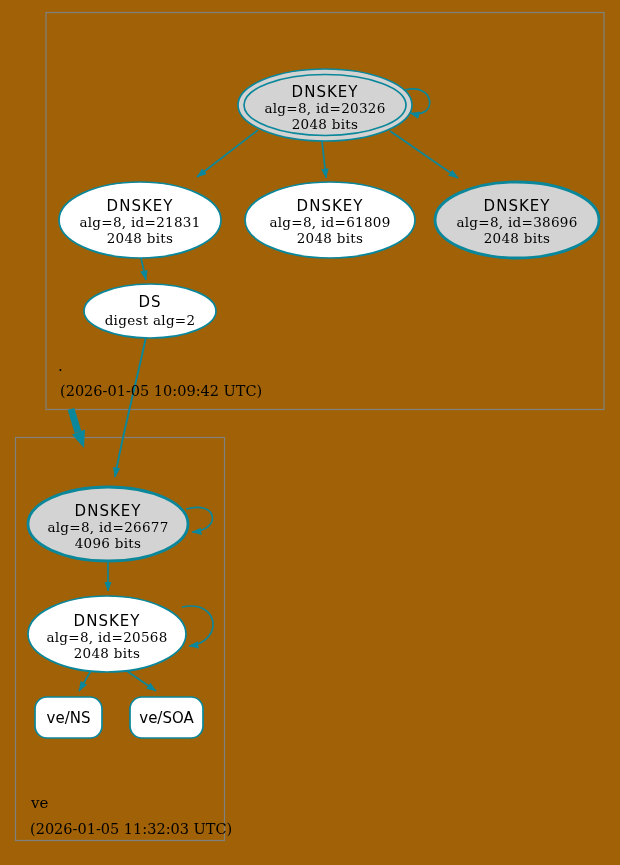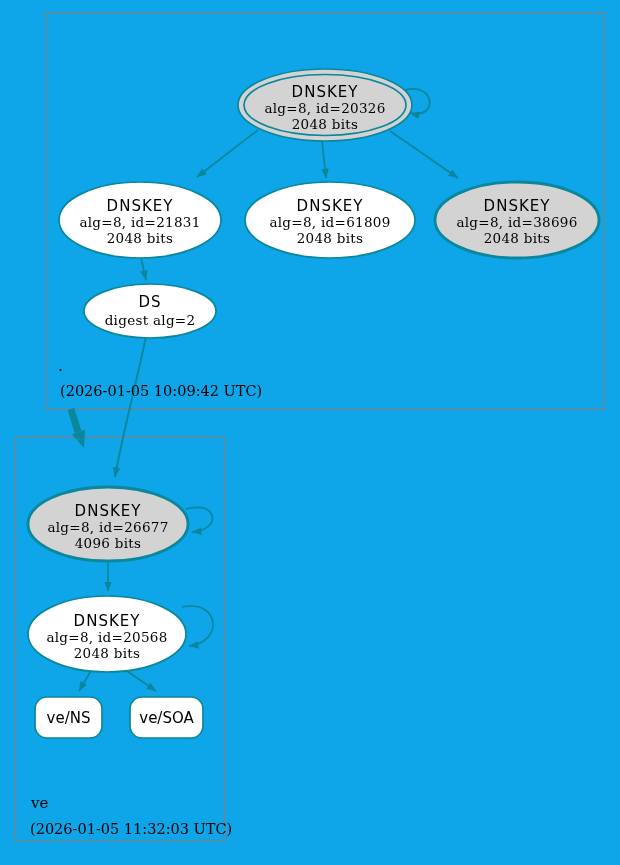--- a/index.html
+++ b/index.html
@@ -1,16 +1,16 @@
 <!DOCTYPE html>
 <html><head>
 <meta charset="utf-8">
 <style>
   html,body { margin:0; padding:0; background:#ffffff; }
-  .canvas { position:relative; width:620px; height:865px; background:#0ea5e9; }
+  .canvas { position:relative; width:620px; height:865px; background:#a16207; }
   svg { display:block; }
   svg text { fill:#000000; }
   .ntitle  { font-family:"DejaVu Sans", sans-serif; font-size:15px; letter-spacing:1px; text-anchor:middle; }
   .ndetail { font-family:"DejaVu Serif", serif; font-size:13.5px; letter-spacing:0.3px; text-anchor:middle; }
   .rrlabel { font-family:"DejaVu Sans", sans-serif; font-size:15px; text-anchor:middle; }
   .zlabel  { font-family:"DejaVu Serif", serif; font-size:15px; }
   .ztime   { font-family:"DejaVu Serif", serif; font-size:14.5px; }
   .edge    { stroke:#0a879a; stroke-width:1.7; fill:none; }
   .edge-long { stroke:#0a879a; stroke-width:1.9; fill:none; }
   .node    { stroke:#0a879a; stroke-width:1.7; }

